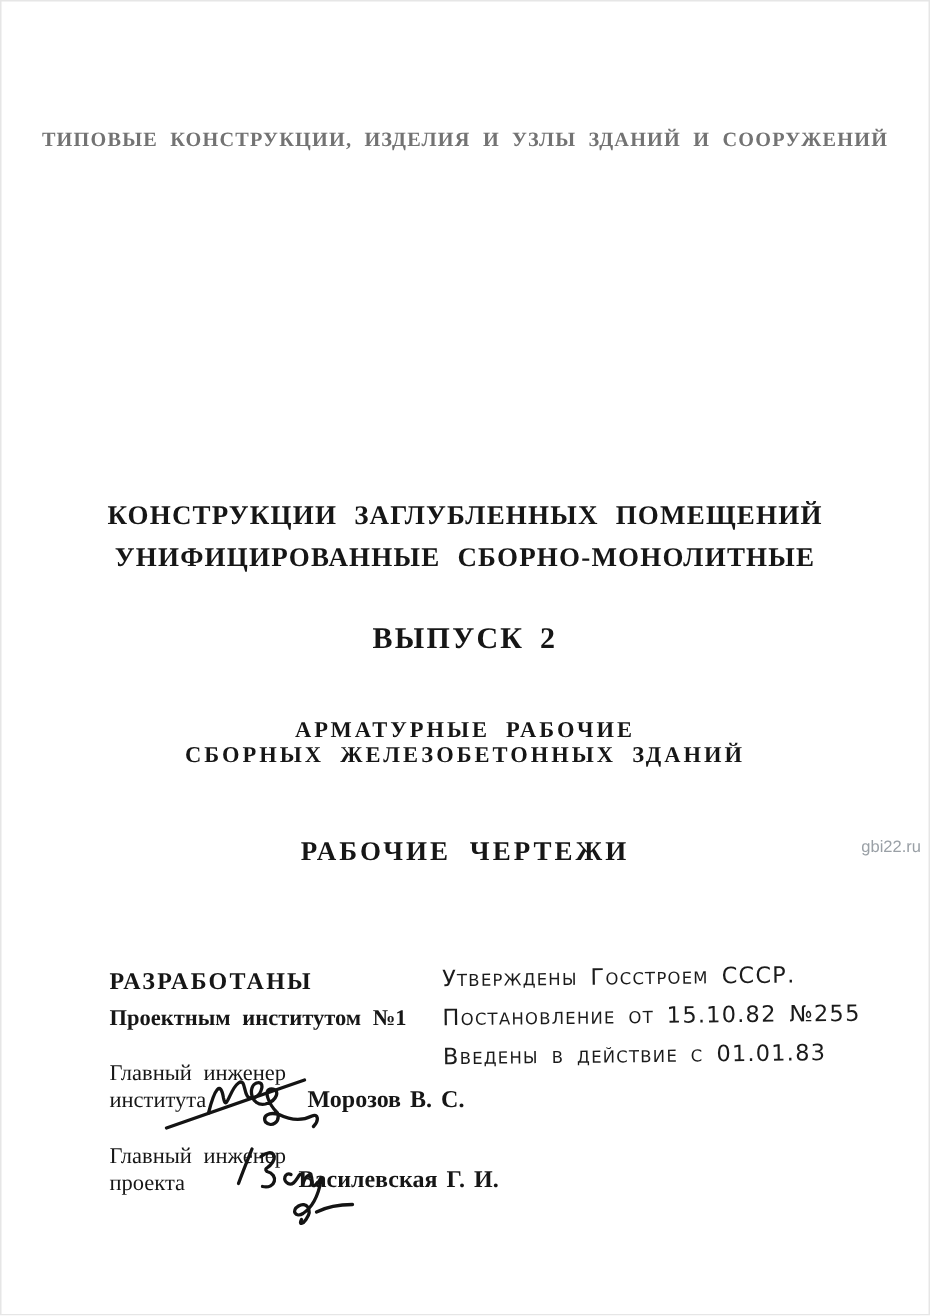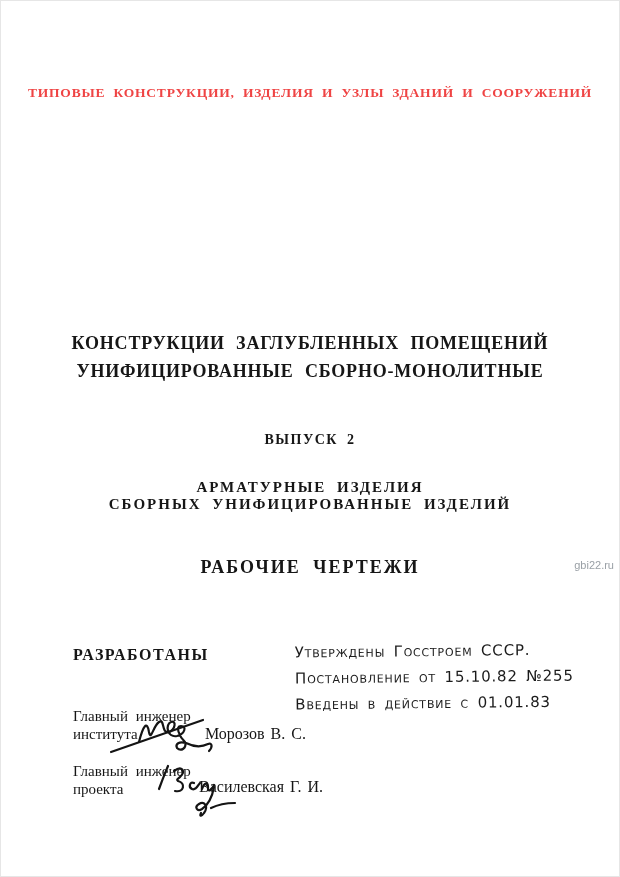--- a/index.html
+++ b/index.html
@@ -13,36 +13,36 @@
     font-family:"Liberation Serif", serif;
     color:#161616;
   }
   .abs { position:absolute; }
   .center { left:0; right:0; text-align:center; }
 
   .category-line {
     top:84px;
     font-size:13.5px; font-weight:bold;
     letter-spacing:0.8px; word-spacing:4px;
-    color:#ef4444;
+    color:#737373;
   }
   .series {
     top:176px;
     font-size:24px; font-weight:bold;
     letter-spacing:-0.3px; word-spacing:4px;
   }
   .title-block {
     top:329px;
     font-size:18px; font-weight:bold;
     line-height:27.5px;
     letter-spacing:0.8px; word-spacing:6px;
   }
   .issue {
-    top:431px;
-    font-size:14px; font-weight:bold;
+    top:414px;
+    font-size:20px; font-weight:bold;
     letter-spacing:1.5px; word-spacing:4px;
   }
   .subtitle-block {
     top:478px;
     font-size:15px; font-weight:bold;
     line-height:17px;
     letter-spacing:2px; word-spacing:5px;
   }
   .doc-type {
     top:556px;
@@ -80,21 +80,21 @@
 
   .sig-role {
     left:72px;
     font-size:15px; font-weight:normal;
     line-height:18px;
     word-spacing:4px;
   }
   .sig-role-1 { top:706px; }
   .sig-role-2 { top:761px; }
   .sig-name {
-    font-size:16px; font-weight:normal;
+    font-size:16px; font-weight:bold;
     word-spacing:2px;
   }
   .sig-name-1 { left:204px; top:724px; }
   .sig-name-2 { left:198px; top:777px; }
   .sig-svg { position:absolute; }
   .sig-svg-1 { left:104px; top:707px; }
   .sig-svg-2 { left:146px; top:760px; }
   .sig-svg path {
     fill:none; stroke:#141414;
     stroke-width:2.2; stroke-linecap:round; stroke-linejoin:round;
@@ -109,30 +109,31 @@
 
 
   <div class="abs center title-block">
     <div>КОНСТРУКЦИИ ЗАГЛУБЛЕННЫХ ПОМЕЩЕНИЙ</div>
     <div>УНИФИЦИРОВАННЫЕ СБОРНО-МОНОЛИТНЫЕ</div>
   </div>
 
   <div class="abs center issue">ВЫПУСК 2</div>
 
   <div class="abs center subtitle-block">
-    <div>АРМАТУРНЫЕ ИЗДЕЛИЯ</div>
-    <div>СБОРНЫХ УНИФИЦИРОВАННЫЕ ИЗДЕЛИЙ</div>
+    <div>АРМАТУРНЫЕ РАБОЧИЕ</div>
+    <div>СБОРНЫХ ЖЕЛЕЗОБЕТОННЫХ ЗДАНИЙ</div>
   </div>
 
   <div class="abs center doc-type">РАБОЧИЕ ЧЕРТЕЖИ</div>
 
   <div class="abs watermark">gbi22.ru</div>
 
   <div class="abs developed-label">РАЗРАБОТАНЫ</div>
 
+  <div class="abs developed-by">Проектным институтом №1</div>
 
   <div class="abs approved-block">
     <div>Утверждены Госстроем СССР.</div>
     <div>Постановление от 15.10.82 №255</div>
     <div>Введены в действие с 01.01.83</div>
   </div>
 
   <div class="abs sig-role sig-role-1">
     <div>Главный инженер</div>
     <div>института</div>

